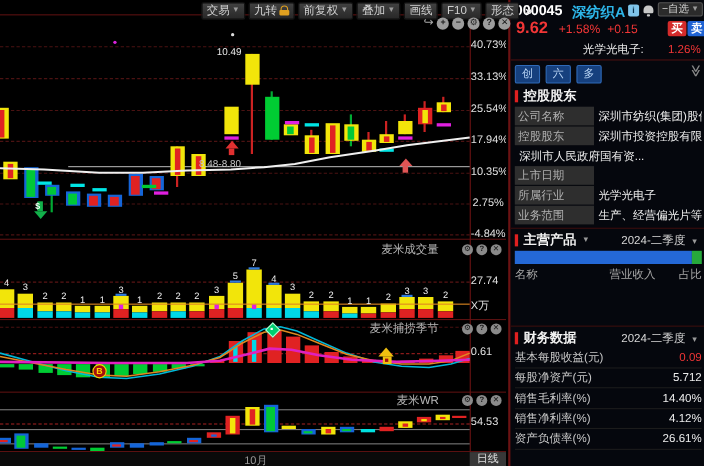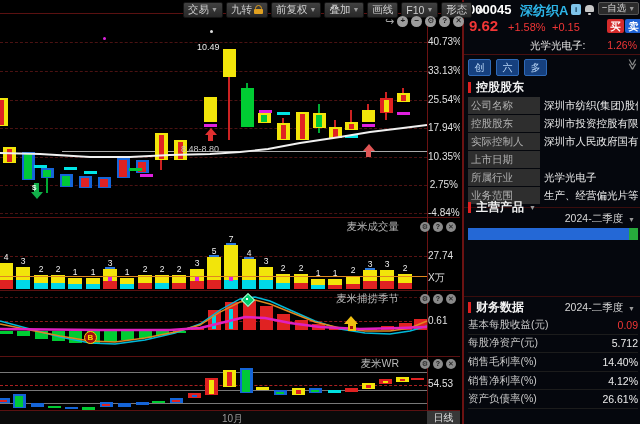--- a/index.html
+++ b/index.html
@@ -462,50 +462,54 @@
     <div class="rp" id="company-rows">
         <div class="crow">
           <div class="lb">公司名称</div>
           <div class="vl">深圳市纺织(集团)股份有...</div>
         </div>
         <div class="crow">
           <div class="lb">控股股东</div>
           <div class="vl">深圳市投资控股有限公...</div>
         </div>
         <div class="crow">
-          <div class="lb">实际控制人</div>
           <div class="vl">深圳市人民政府国有资...</div>
         </div>
         <div class="crow">
           <div class="lb">上市日期</div>
         </div>
         <div class="crow">
           <div class="lb">所属行业</div>
           <div class="vl">光学光电子</div>
         </div>
         <div class="crow">
           <div class="lb">业务范围</div>
           <div class="vl">生产、经营偏光片等光...</div>
         </div>
       </div>
 
     <div class="sep-h" style="top:207px"></div>
-    <div class="sec-head" style="top:200px">
+    <div class="sec-head" style="top:211px">
       <span class="redbar"></span>
       <span class="sec-title">主营产品</span>
       <span class="sec-caret">▼</span>
     </div>
     <div class="period" style="top:212px">
       <span>2024-二季度</span>
       <span class="sec-caret">▼</span>
     </div>
     <div class="rp" id="prod-bar">
         <div style="height: 100%; background: rgb(36, 104, 214); flex: 94.9 1 0%;"></div>
         <div style="height: 100%; background: rgb(39, 169, 60); flex: 5.1 1 0%;"></div>
       </div>
+    <div id="prod-heads">
+      <span style="position:absolute;left:0">名称</span>
+      <span style="position:absolute;right:42px">营业收入</span>
+      <span style="position:absolute;right:0">占比</span>
+    </div>
 
     <div class="sep-h" style="top:296px"></div>
     <div class="sec-head" style="top:300px">
       <span class="redbar"></span>
       <span class="sec-title">财务数据</span>
     </div>
     <div class="period" style="top:301px">
       <span>2024-二季度</span>
       <span class="sec-caret">▼</span>
     </div>

